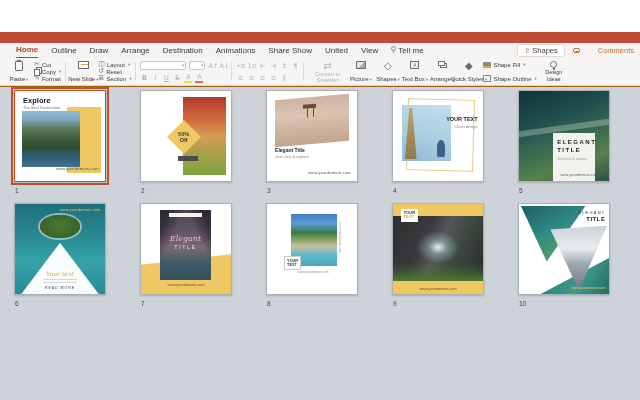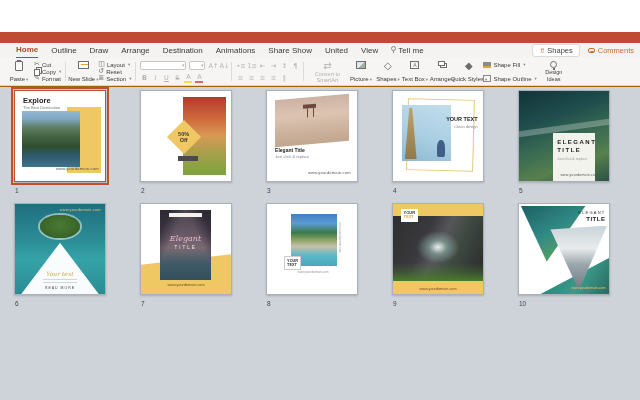--- a/index.html
+++ b/index.html
@@ -15,21 +15,21 @@
              display:flex; align-items:center; padding:0 6px 0 16px; font-size:8px; color:#3a3a3a; }
   .mtab { margin-right:13px; padding:2px 0 3px; cursor:default; white-space:nowrap; }
   .mtab.active { color:#b7472a; font-weight:bold; border-bottom:2px solid #b7472a; }
   .tellme { display:flex; gap:2px; }
   .bulb { width:5px; height:5px; border:1px solid #8a8a8a; border-radius:50%; position:relative; }
   .bulb::after { content:""; position:absolute; left:1px; bottom:-3px; width:1px; height:2px; background:#8a8a8a; }
   .mspacer { flex:1; }
   .sharebtn { display:flex; align-items:center; gap:2px; background:#fff; border:1px solid #ddd9d6;
               border-radius:3px; padding:1px 6px; font-size:7.5px; color:#444; }
   .shareglyph { color:#c0472a; font-size:7px; }
-  .commentsbtn { display:flex; align-items:center; gap:3px; margin-left:8px; font-size:7.5px; color:#c96f2f; }
+  .commentsbtn { display:flex; align-items:center; gap:18px; margin-left:8px; font-size:7.5px; color:#c96f2f; }
   .bubble { width:7px; height:5px; border:1px solid #c96f2f; border-radius:2px; position:relative; }
   .bubble::after { content:""; position:absolute; left:1px; bottom:-3px;
                    border:2px solid transparent; border-top-color:#c96f2f; }
 
   
   .ribbon { position:absolute; top:26px; left:0; right:0; height:28px; background:#f6f5f4;
             border-bottom:1px solid #d8d6d4; display:flex; align-items:stretch; padding:2px 4px; }
   .rg { display:flex; align-items:stretch; gap:2px; padding:0 2px; }
   .rsep { width:1px; background:#ddDAD7; margin:2px 2px; }
   .rbtn { display:flex; flex-direction:column; align-items:center; justify-content:space-between;

